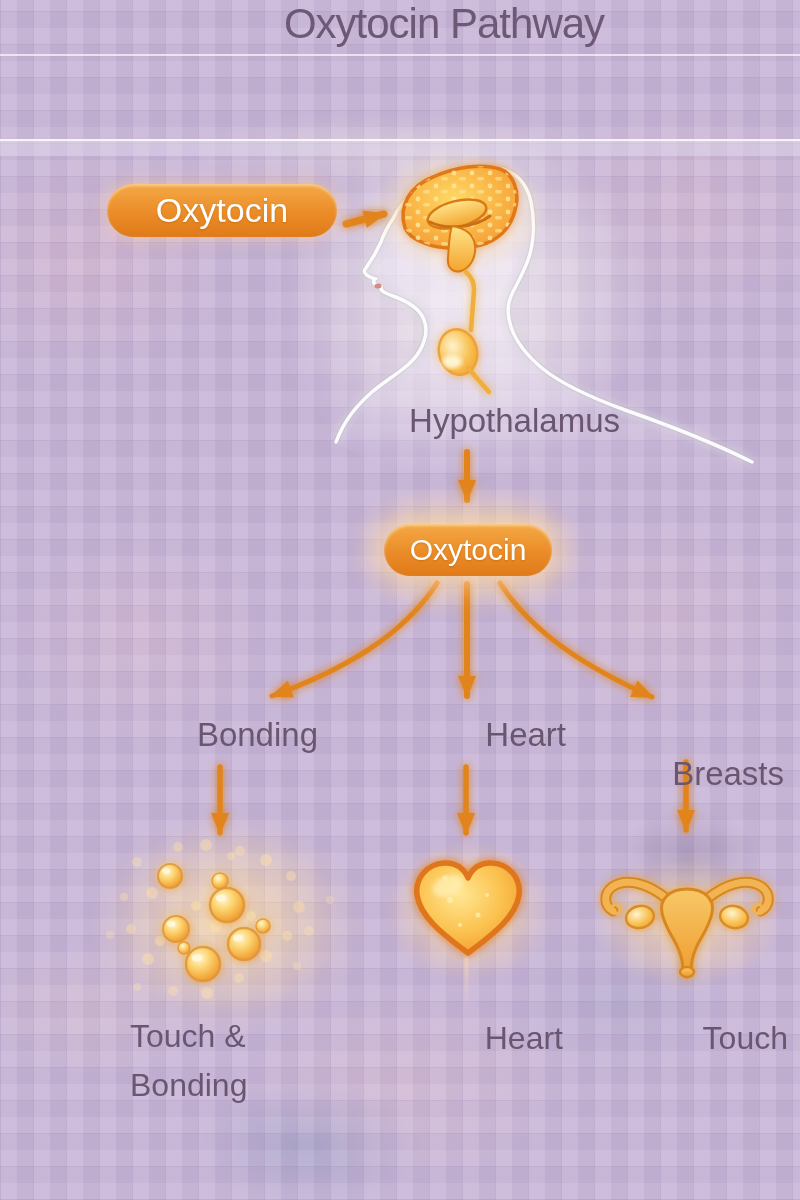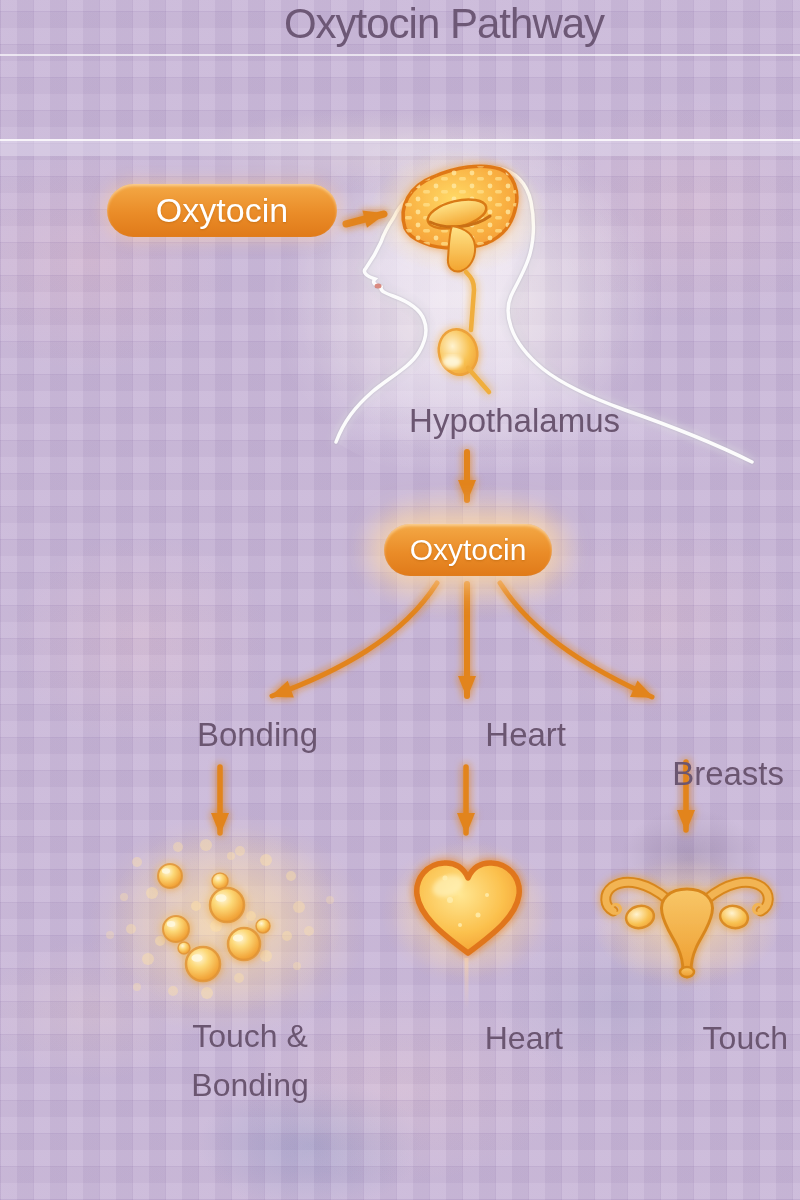--- a/index.html
+++ b/index.html
@@ -48,21 +48,21 @@
   .pill-source{left:107px;top:184px;width:230px;height:53px;font-size:34px;
     box-shadow:0 0 16px 3px rgba(255,205,150,0.45), inset 0 2px 3px rgba(255,236,205,0.55);}
   .pill-hormone{left:384px;top:524px;width:168px;height:52px;font-size:30px;
     box-shadow:0 0 28px 10px rgba(255,216,165,0.75), inset 0 2px 3px rgba(255,236,205,0.55);}
   .lbl{font-size:33px;}
   .lbl-hypothalamus{left:320px;top:402px;width:300px;}
   .lbl-bonding{left:118px;top:716px;width:200px;}
   .lbl-heart-target{left:366px;top:716px;width:200px;}
   .lbl-breasts{left:584px;top:718px;width:200px;margin-top:37px;}
   .effect{font-size:32px;line-height:49px;}
-  .effect-touch{left:130px;top:1012px;width:240px;text-align:center;}
+  .effect-touch{left:130px;top:1012px;width:240px;text-align:left;}
   .effect-heart{left:363px;top:1014px;width:200px;}
   .effect-uterus{left:588px;top:1014px;width:200px;}
   svg.overlay{position:absolute;left:0;top:0;width:800px;height:1200px;pointer-events:none;}
 </style>
 </head>
 <body>
 
 <div class="canvas">
 
   <div class="shine shine-top"></div>

